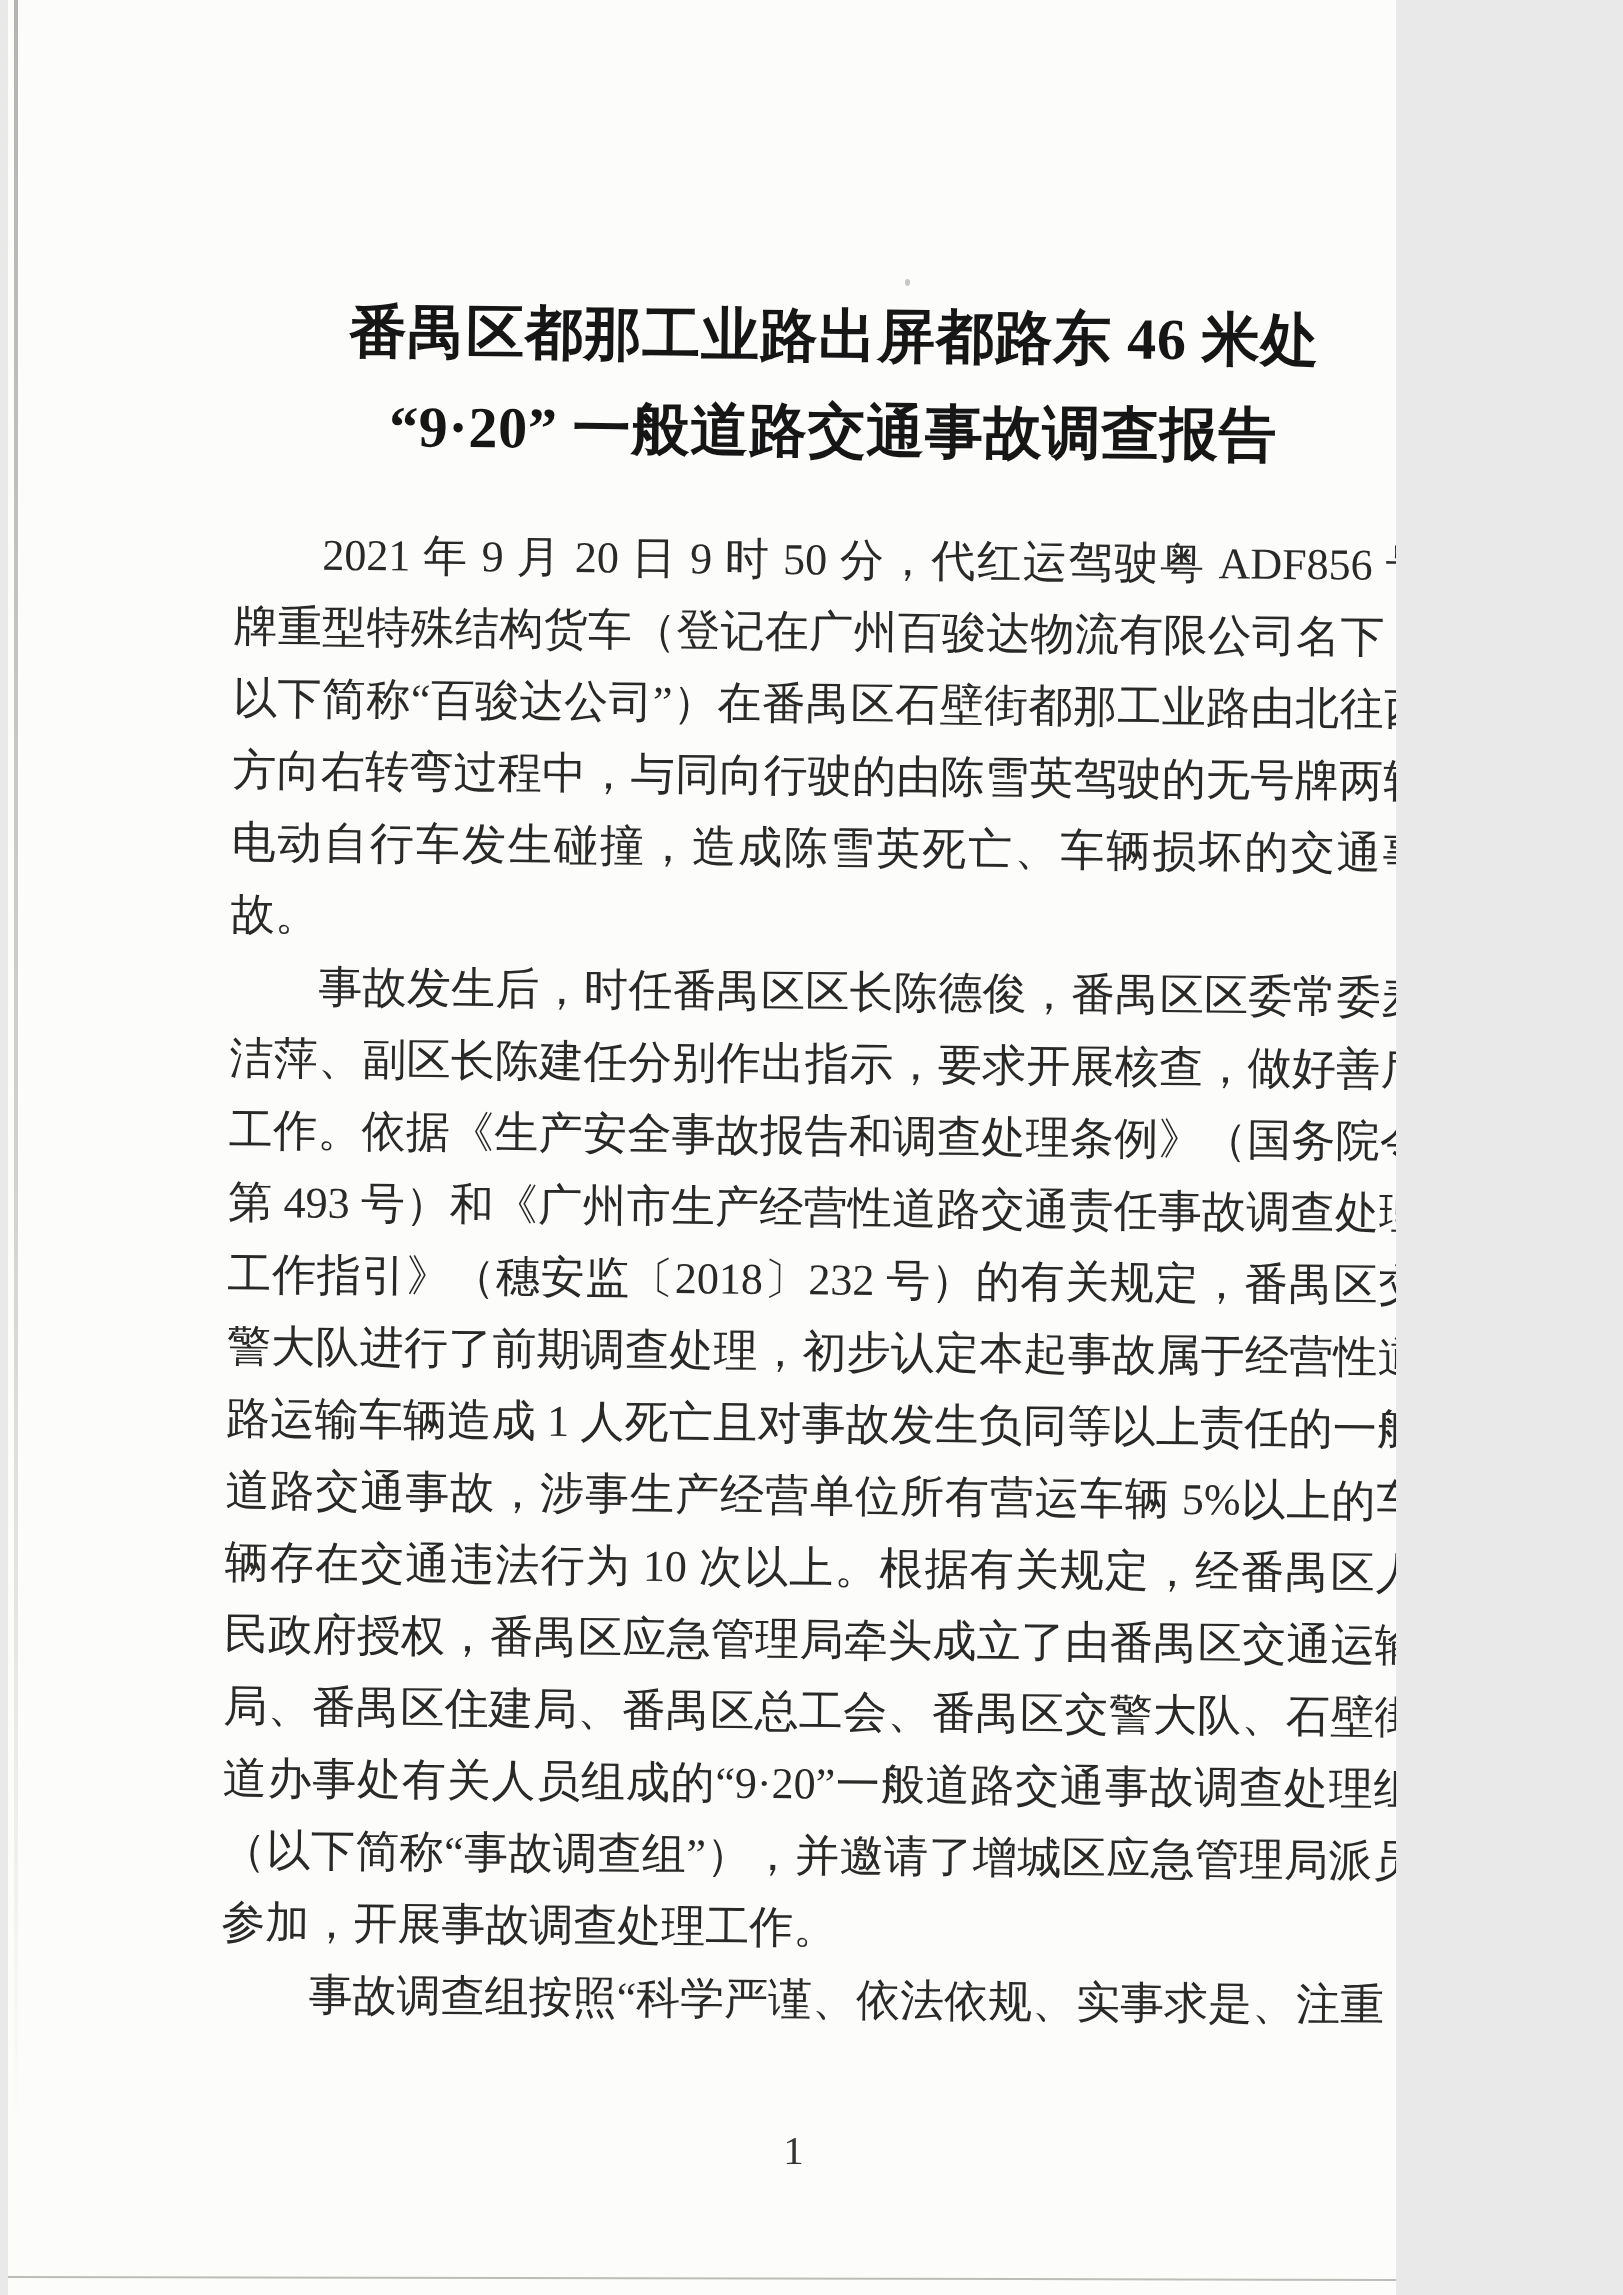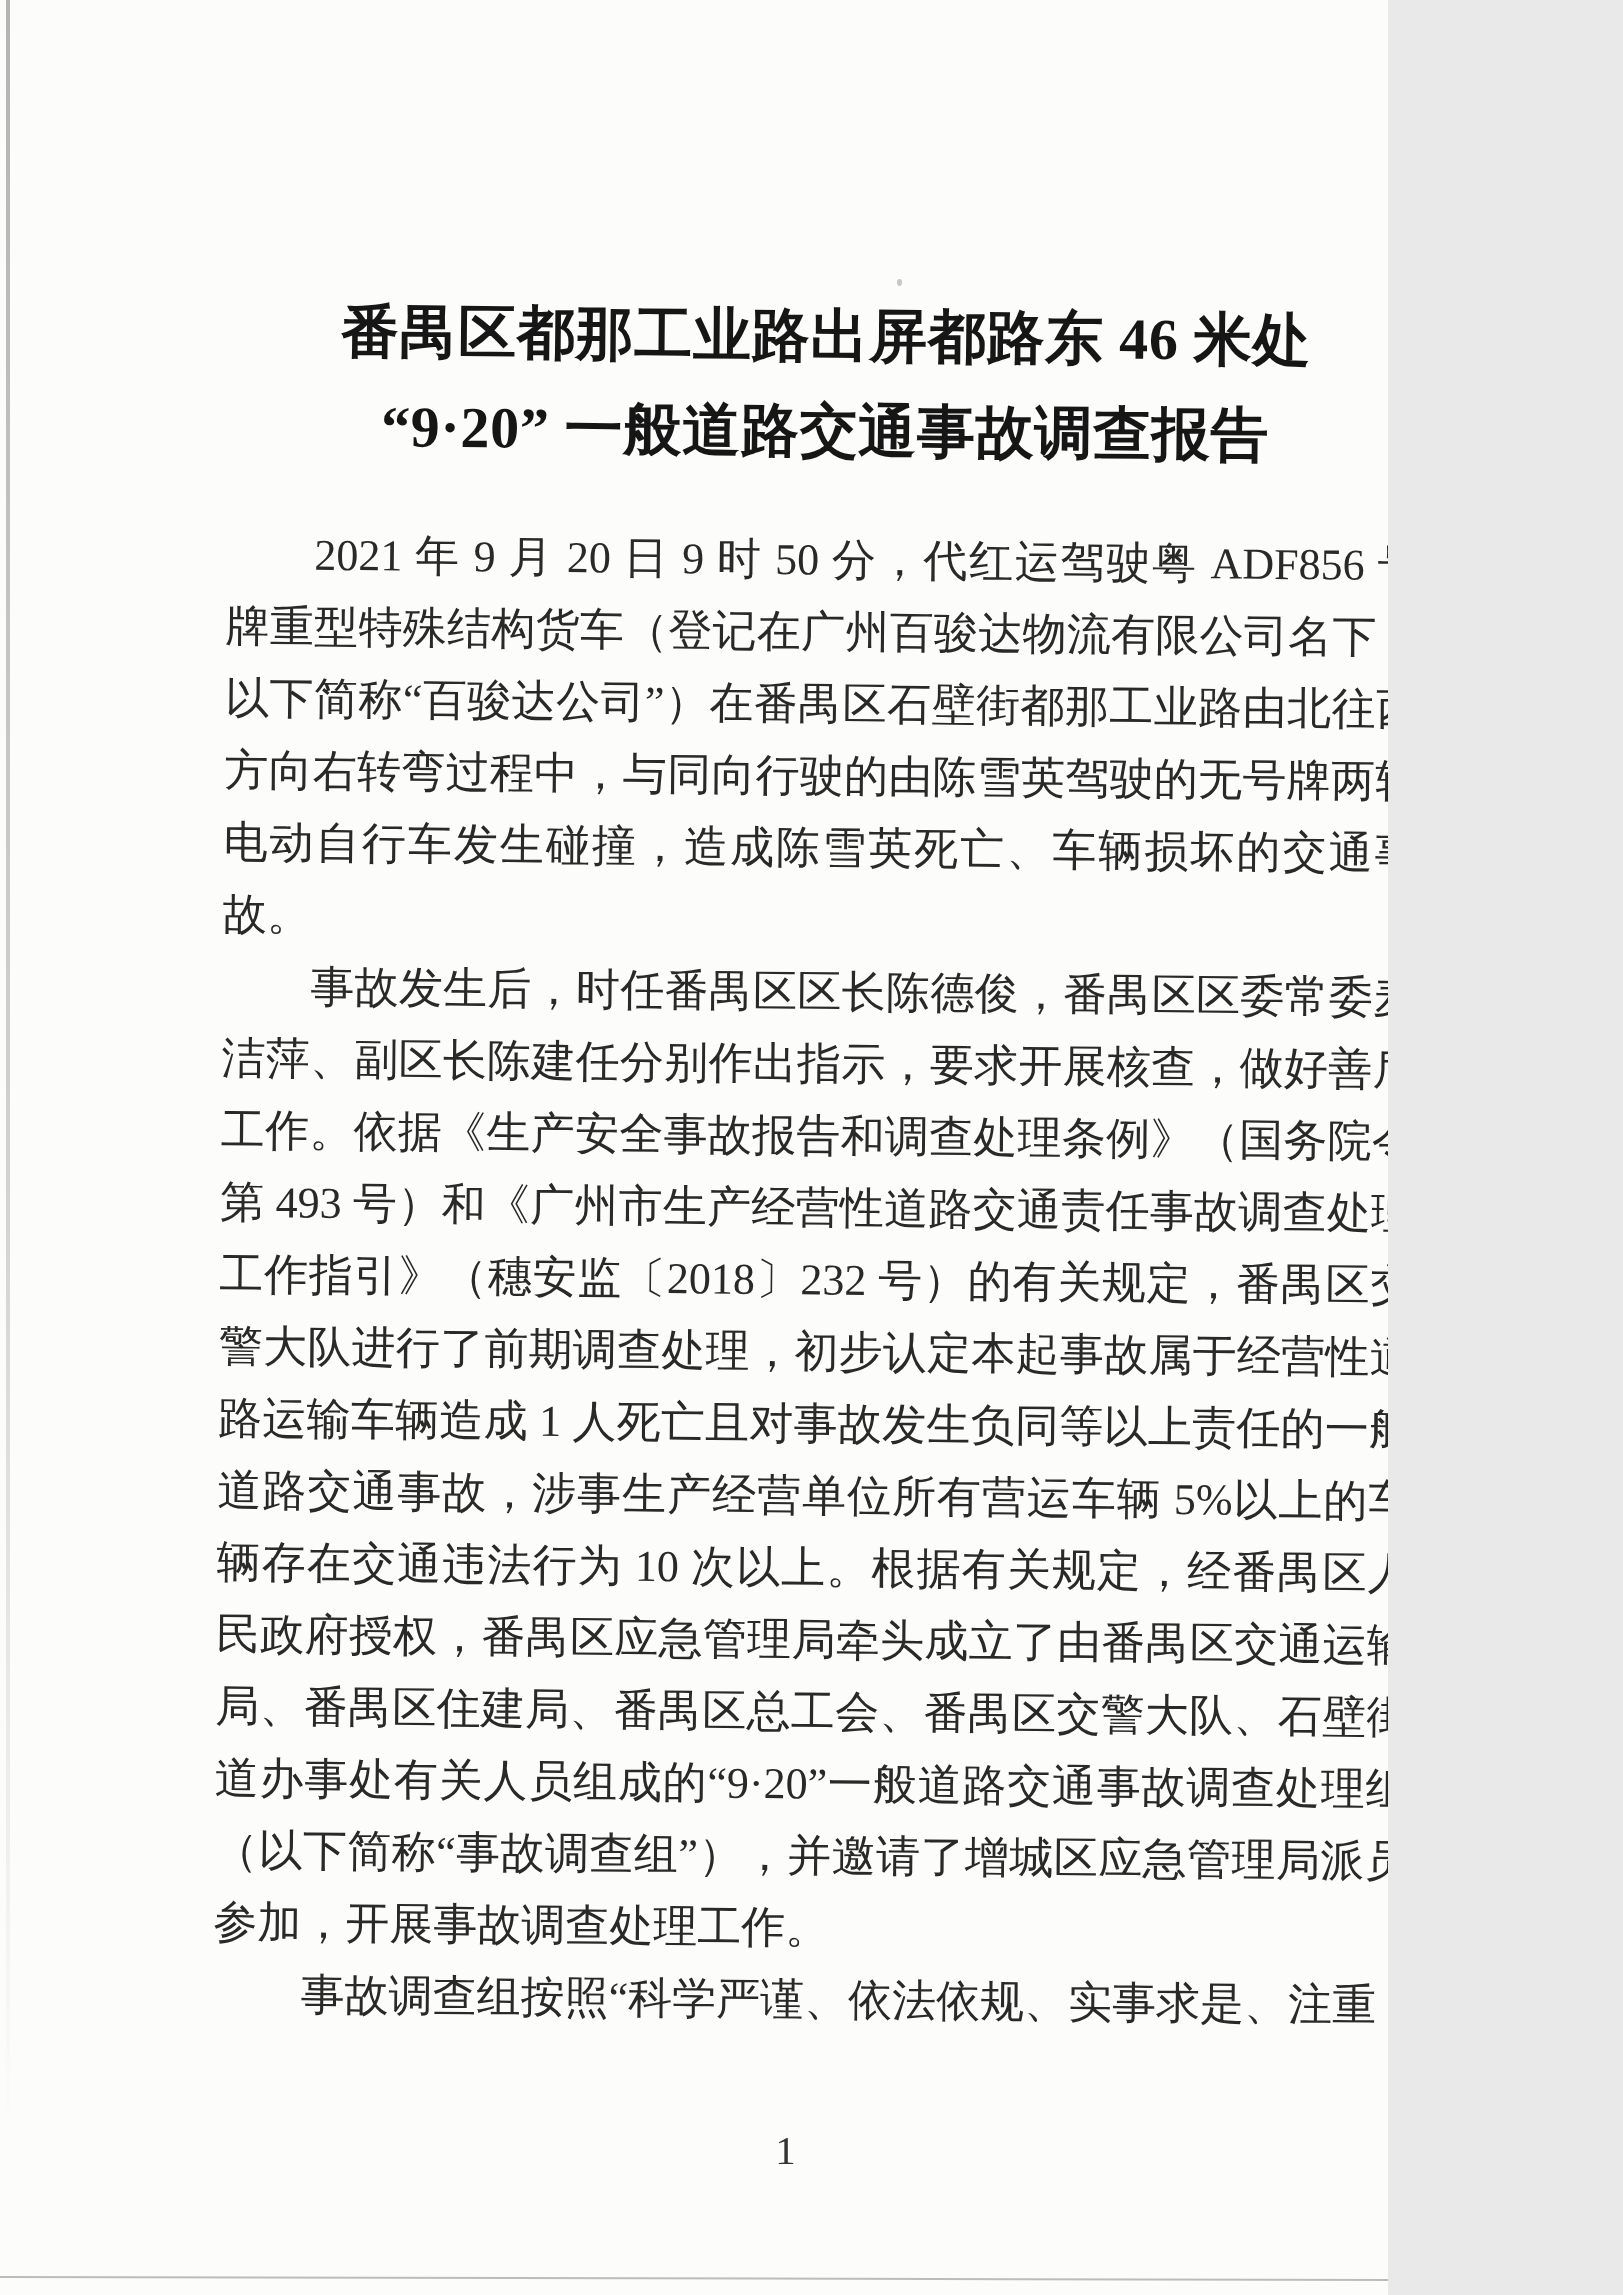--- a/index.html
+++ b/index.html
@@ -8,20 +8,21 @@
     background: #e9e9e9;
   }
   .page {
     position: relative;
     width: 1388px;
     height: 2295px;
     background: #fcfcfa;
     overflow: hidden;
     font-family: "Liberation Serif", "DejaVu Serif", serif;
     color: #2b2b2b;
+    margin-left: 8px;
   }
   
   .scan-edge-left {
     position: absolute;
     left: 5.9px;
     top: 0;
     width: 3.9px;
     height: 2127px;
     background: linear-gradient(to bottom,
       rgba(120,120,120,0.55) 0%,

